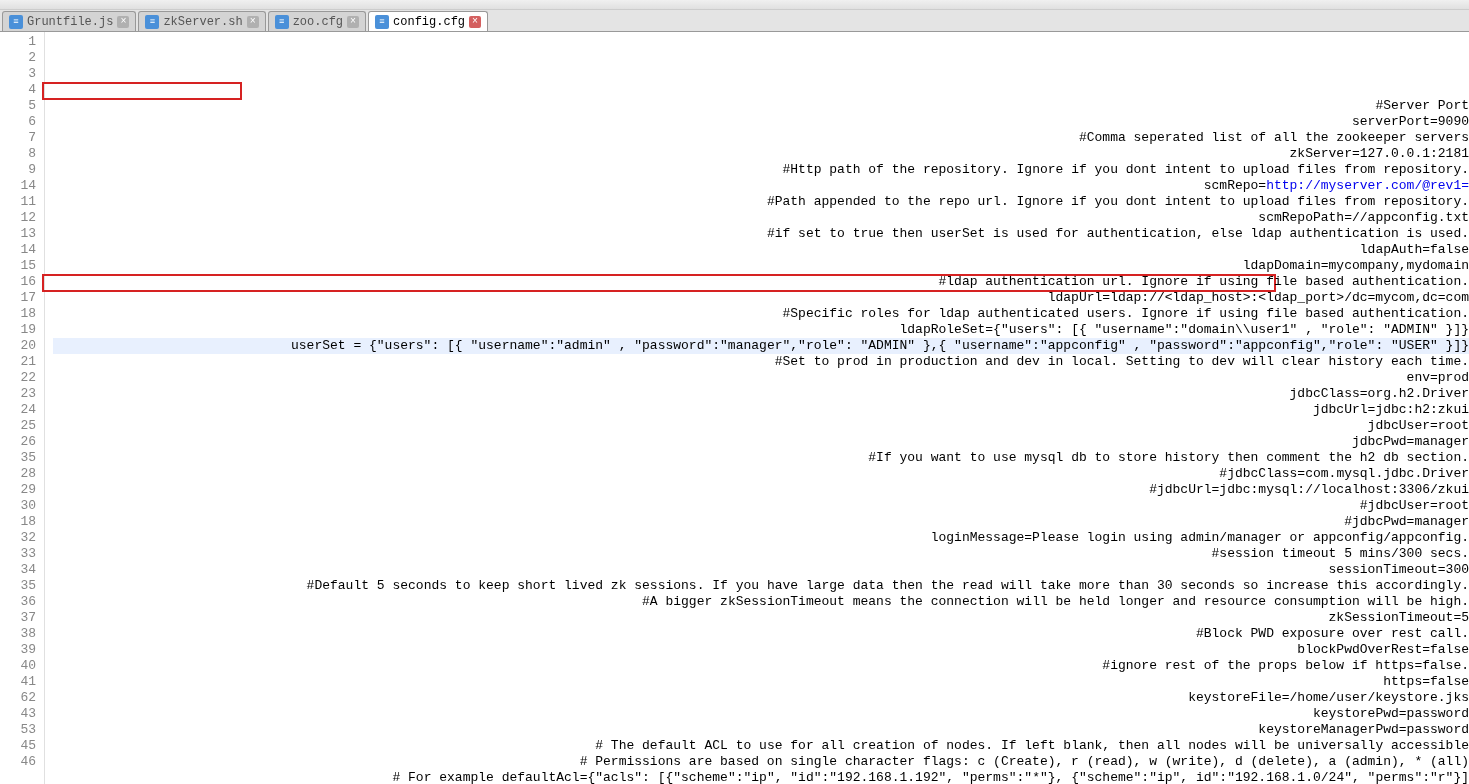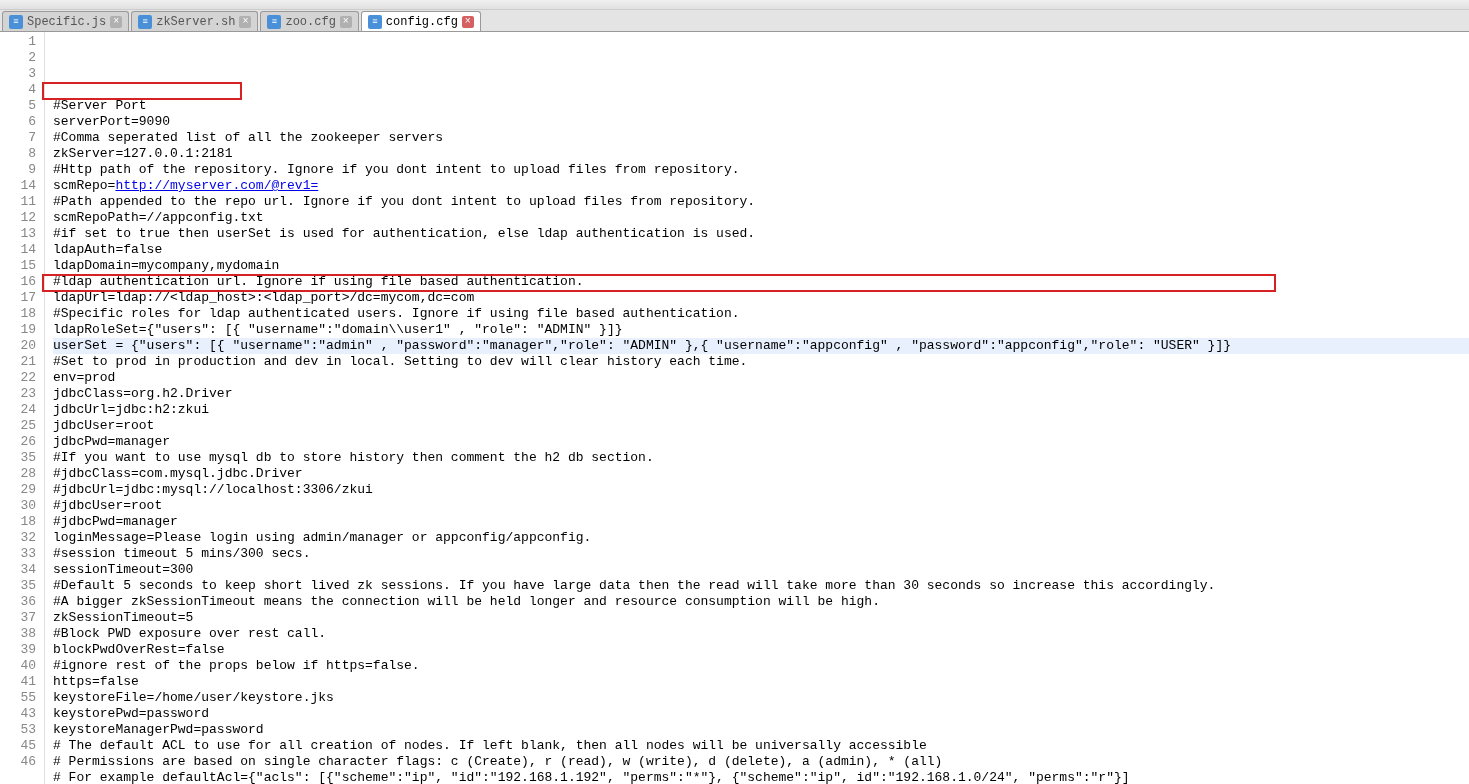--- a/index.html
+++ b/index.html
@@ -98,20 +98,21 @@
       font-family: "Courier New", monospace;
       font-size: 13px;
       line-height: 16px;
       white-space: pre;
       position: relative;
       padding-top: 2px;
     }
     .code-line {
       height: 16px;
       position: relative;
+      text-align: right;
     }
     .code-line.highlighted-line {
       background: #e8f0fe;
     }
     .highlight-box1 {
       position: absolute;
       border: 2px solid #d62222;
       left: -3px;
       top: 50px;
       width: 200px;
@@ -120,38 +121,38 @@
     }
     .highlight-box2 {
       position: absolute;
       border: 2px solid #d62222;
       left: -3px;
       top: 242px;
       width: 1234px;
       height: 18px;
       pointer-events: none;
     }
-    .link-text { color: #0000ee; text-decoration: underline; }
+    .link-text { color: #0000ee; }
     .file-icon-blue {
       background: #4a90d9;
       color: #fff;
       border-radius: 2px;
       padding: 0 1px;
       font-size: 9px;
     }
   </style>
 </head>
 <body>
 
 <div class="toolbar"></div>
 
 <div class="tab-bar">
   <div class="tab">
     <span class="tab-icon file-icon-blue">≡</span>
-    <span>Specific.js</span>
+    <span>Gruntfile.js</span>
     <span class="tab-close">×</span>
   </div>
   <div class="tab">
     <span class="tab-icon file-icon-blue">≡</span>
     <span>zkServer.sh</span>
     <span class="tab-close">×</span>
   </div>
   <div class="tab">
     <span class="tab-icon file-icon-blue">≡</span>
     <span>zoo.cfg</span>
@@ -200,21 +201,21 @@
       <div class="gutter-line">32</div>
       <div class="gutter-line">33</div>
       <div class="gutter-line">34</div>
       <div class="gutter-line">35</div>
       <div class="gutter-line">36</div>
       <div class="gutter-line">37</div>
       <div class="gutter-line">38</div>
       <div class="gutter-line">39</div>
       <div class="gutter-line">40</div>
       <div class="gutter-line">41</div>
-      <div class="gutter-line">55</div>
+      <div class="gutter-line">62</div>
       <div class="gutter-line">43</div>
       <div class="gutter-line">53</div>
       <div class="gutter-line">45</div>
       <div class="gutter-line">46</div>
     </div>
   <div class="code-area" id="code">
     <div class="highlight-box1"></div>
     <div class="highlight-box2"></div>
   <div class="code-line">#Server Port</div><div class="code-line">serverPort=9090</div><div class="code-line">#Comma seperated list of all the zookeeper servers</div><div class="code-line">zkServer=127.0.0.1:2181</div><div class="code-line">#Http path of the repository. Ignore if you dont intent to upload files from repository.</div><div class="code-line">scmRepo=<span class="link-text">http://myserver.com/@rev1=</span></div><div class="code-line">#Path appended to the repo url. Ignore if you dont intent to upload files from repository.</div><div class="code-line">scmRepoPath=//appconfig.txt</div><div class="code-line">#if set to true then userSet is used for authentication, else ldap authentication is used.</div><div class="code-line">ldapAuth=false</div><div class="code-line">ldapDomain=mycompany,mydomain</div><div class="code-line">#ldap authentication url. Ignore if using file based authentication.</div><div class="code-line">ldapUrl=ldap://&lt;ldap_host&gt;:&lt;ldap_port&gt;/dc=mycom,dc=com</div><div class="code-line">#Specific roles for ldap authenticated users. Ignore if using file based authentication.</div><div class="code-line">ldapRoleSet={"users": [{ "username":"domain\\user1" , "role": "ADMIN" }]}</div><div class="code-line highlighted-line">userSet = {"users": [{ "username":"admin" , "password":"manager","role": "ADMIN" },{ "username":"appconfig" , "password":"appconfig","role": "USER" }]}</div><div class="code-line">#Set to prod in production and dev in local. Setting to dev will clear history each time.</div><div class="code-line">env=prod</div><div class="code-line">jdbcClass=org.h2.Driver</div><div class="code-line">jdbcUrl=jdbc:h2:zkui</div><div class="code-line">jdbcUser=root</div><div class="code-line">jdbcPwd=manager</div><div class="code-line">#If you want to use mysql db to store history then comment the h2 db section.</div><div class="code-line">#jdbcClass=com.mysql.jdbc.Driver</div><div class="code-line">#jdbcUrl=jdbc:mysql://localhost:3306/zkui</div><div class="code-line">#jdbcUser=root</div><div class="code-line">#jdbcPwd=manager</div><div class="code-line">loginMessage=Please login using admin/manager or appconfig/appconfig.</div><div class="code-line">#session timeout 5 mins/300 secs.</div><div class="code-line">sessionTimeout=300</div><div class="code-line">#Default 5 seconds to keep short lived zk sessions. If you have large data then the read will take more than 30 seconds so increase this accordingly.</div><div class="code-line">#A bigger zkSessionTimeout means the connection will be held longer and resource consumption will be high.</div><div class="code-line">zkSessionTimeout=5</div><div class="code-line">#Block PWD exposure over rest call.</div><div class="code-line">blockPwdOverRest=false</div><div class="code-line">#ignore rest of the props below if https=false.</div><div class="code-line">https=false</div><div class="code-line">keystoreFile=/home/user/keystore.jks</div><div class="code-line">keystorePwd=password</div><div class="code-line">keystoreManagerPwd=password</div><div class="code-line"># The default ACL to use for all creation of nodes. If left blank, then all nodes will be universally accessible</div><div class="code-line"># Permissions are based on single character flags: c (Create), r (read), w (write), d (delete), a (admin), * (all)</div><div class="code-line"># For example defaultAcl={"acls": [{"scheme":"ip", "id":"192.168.1.192", "perms":"*"}, {"scheme":"ip", id":"192.168.1.0/24", "perms":"r"}]</div></div>
 </div>

